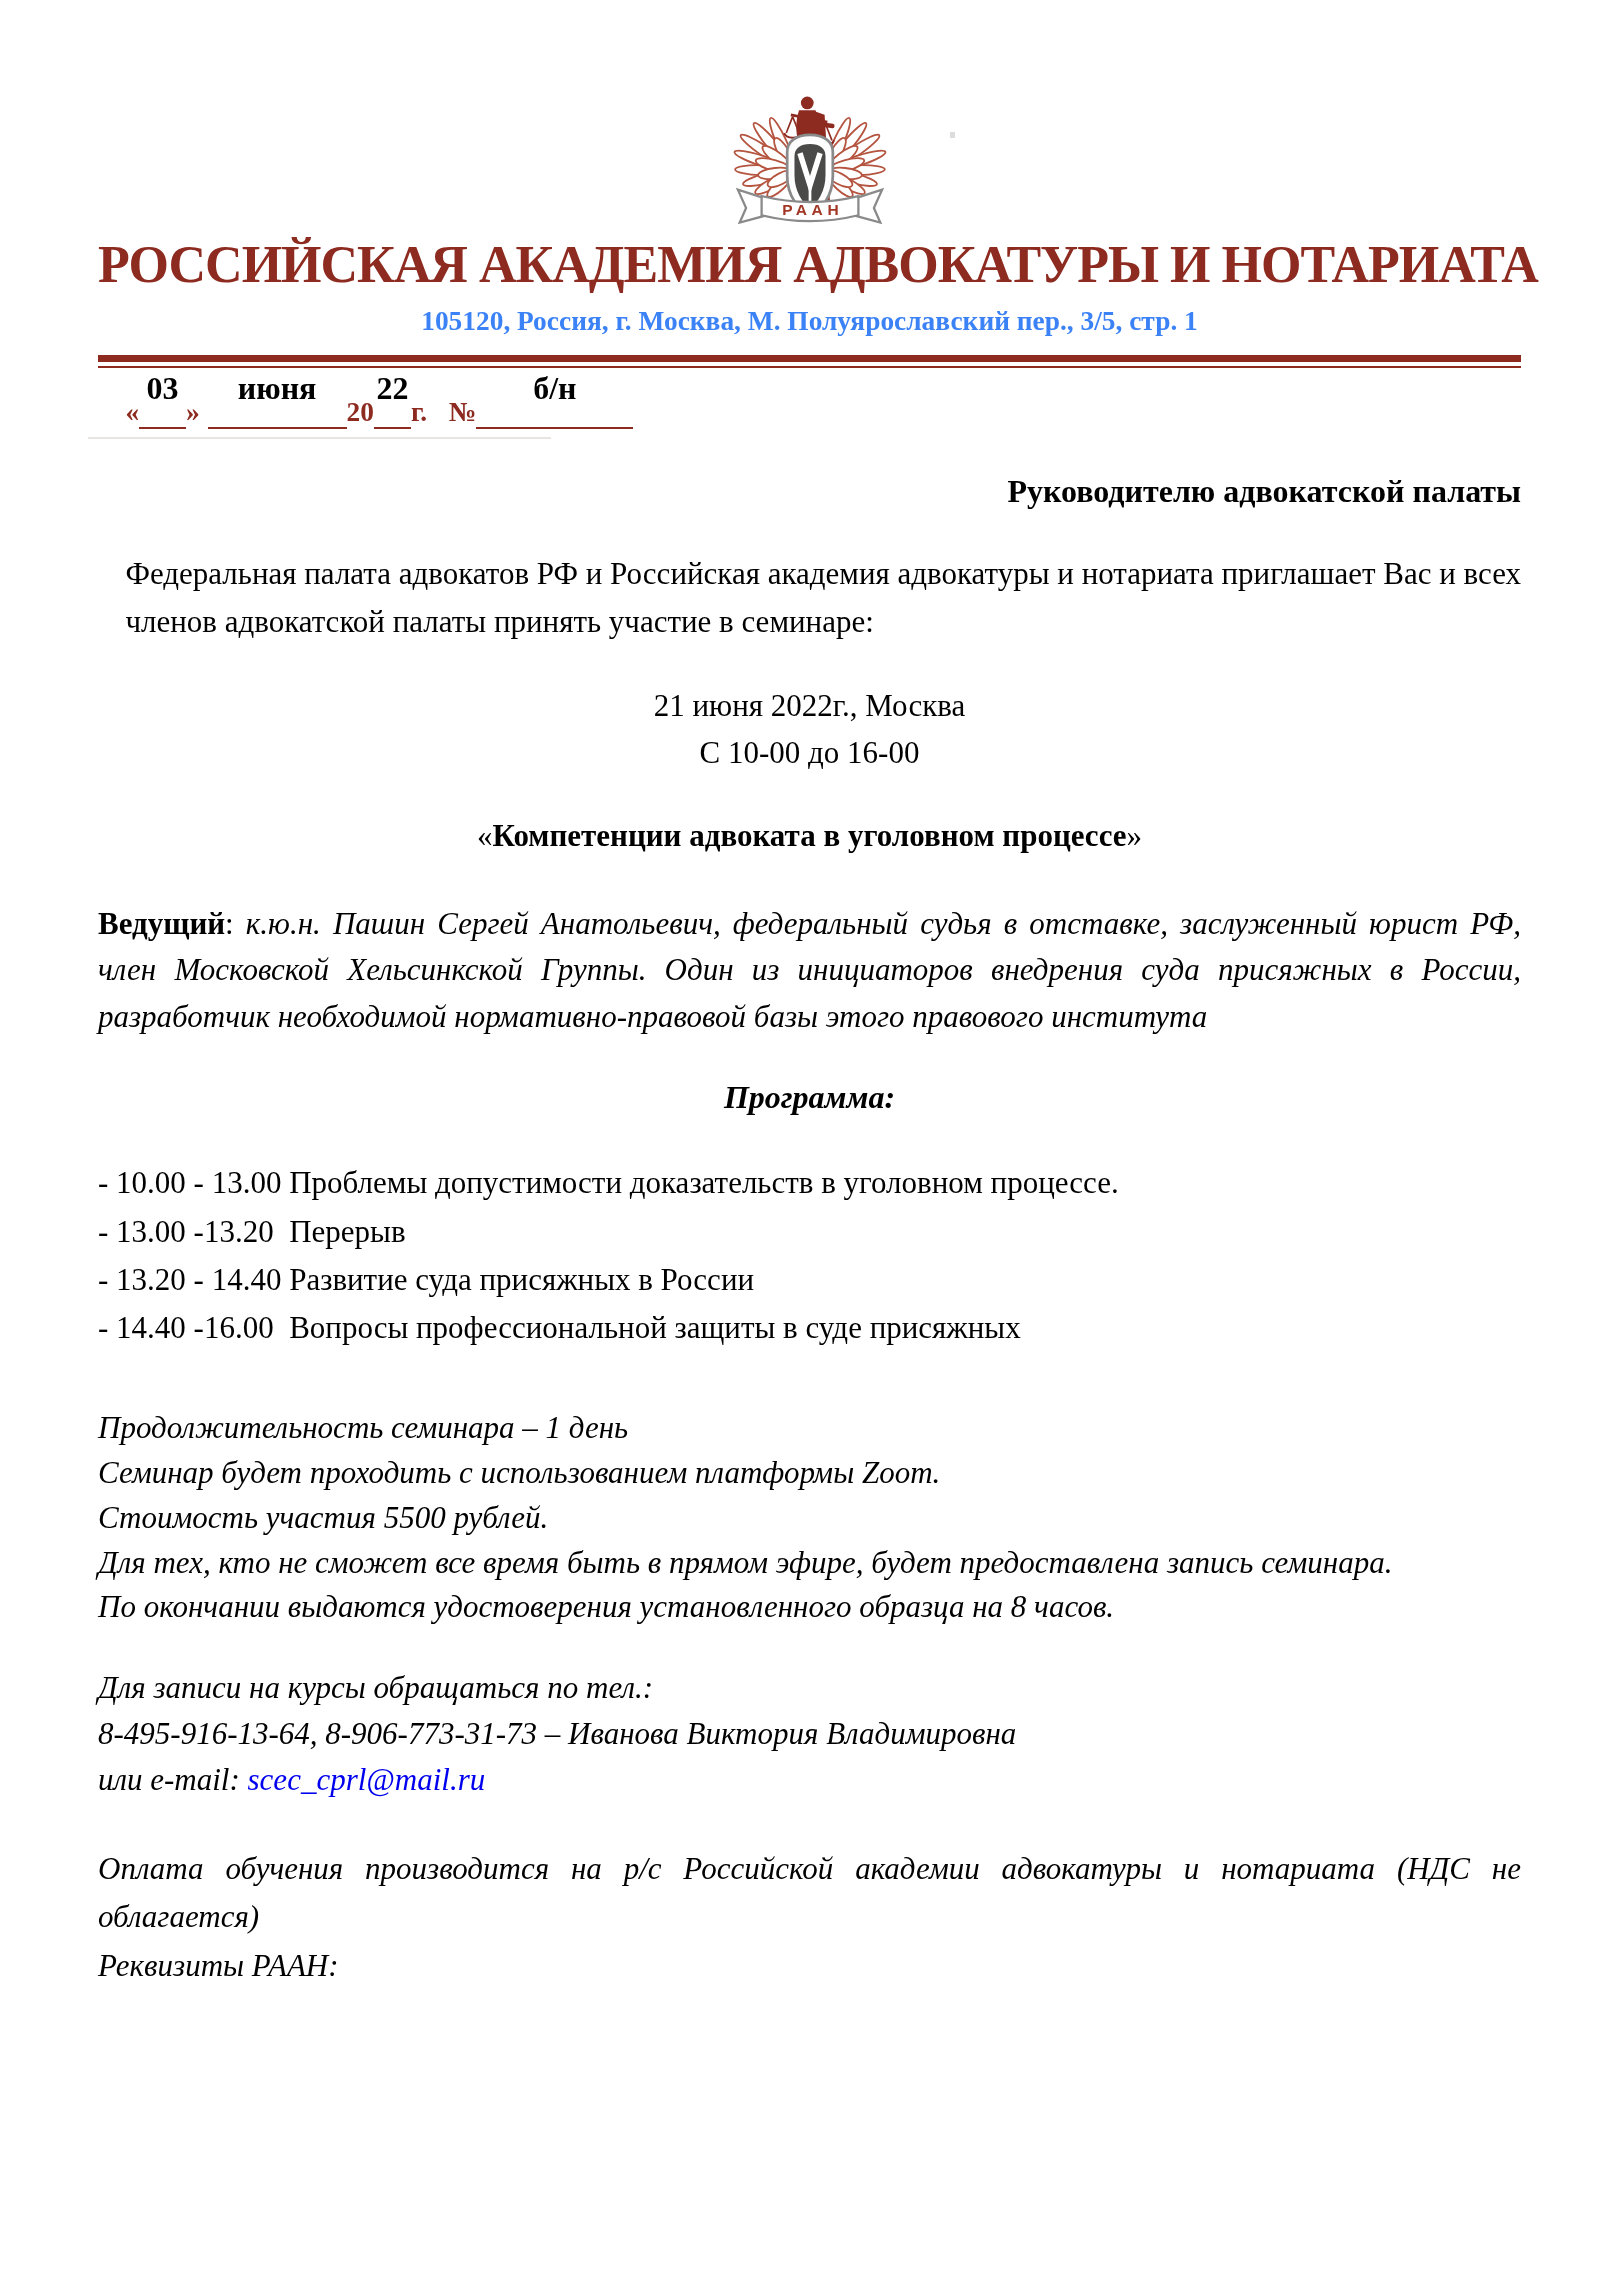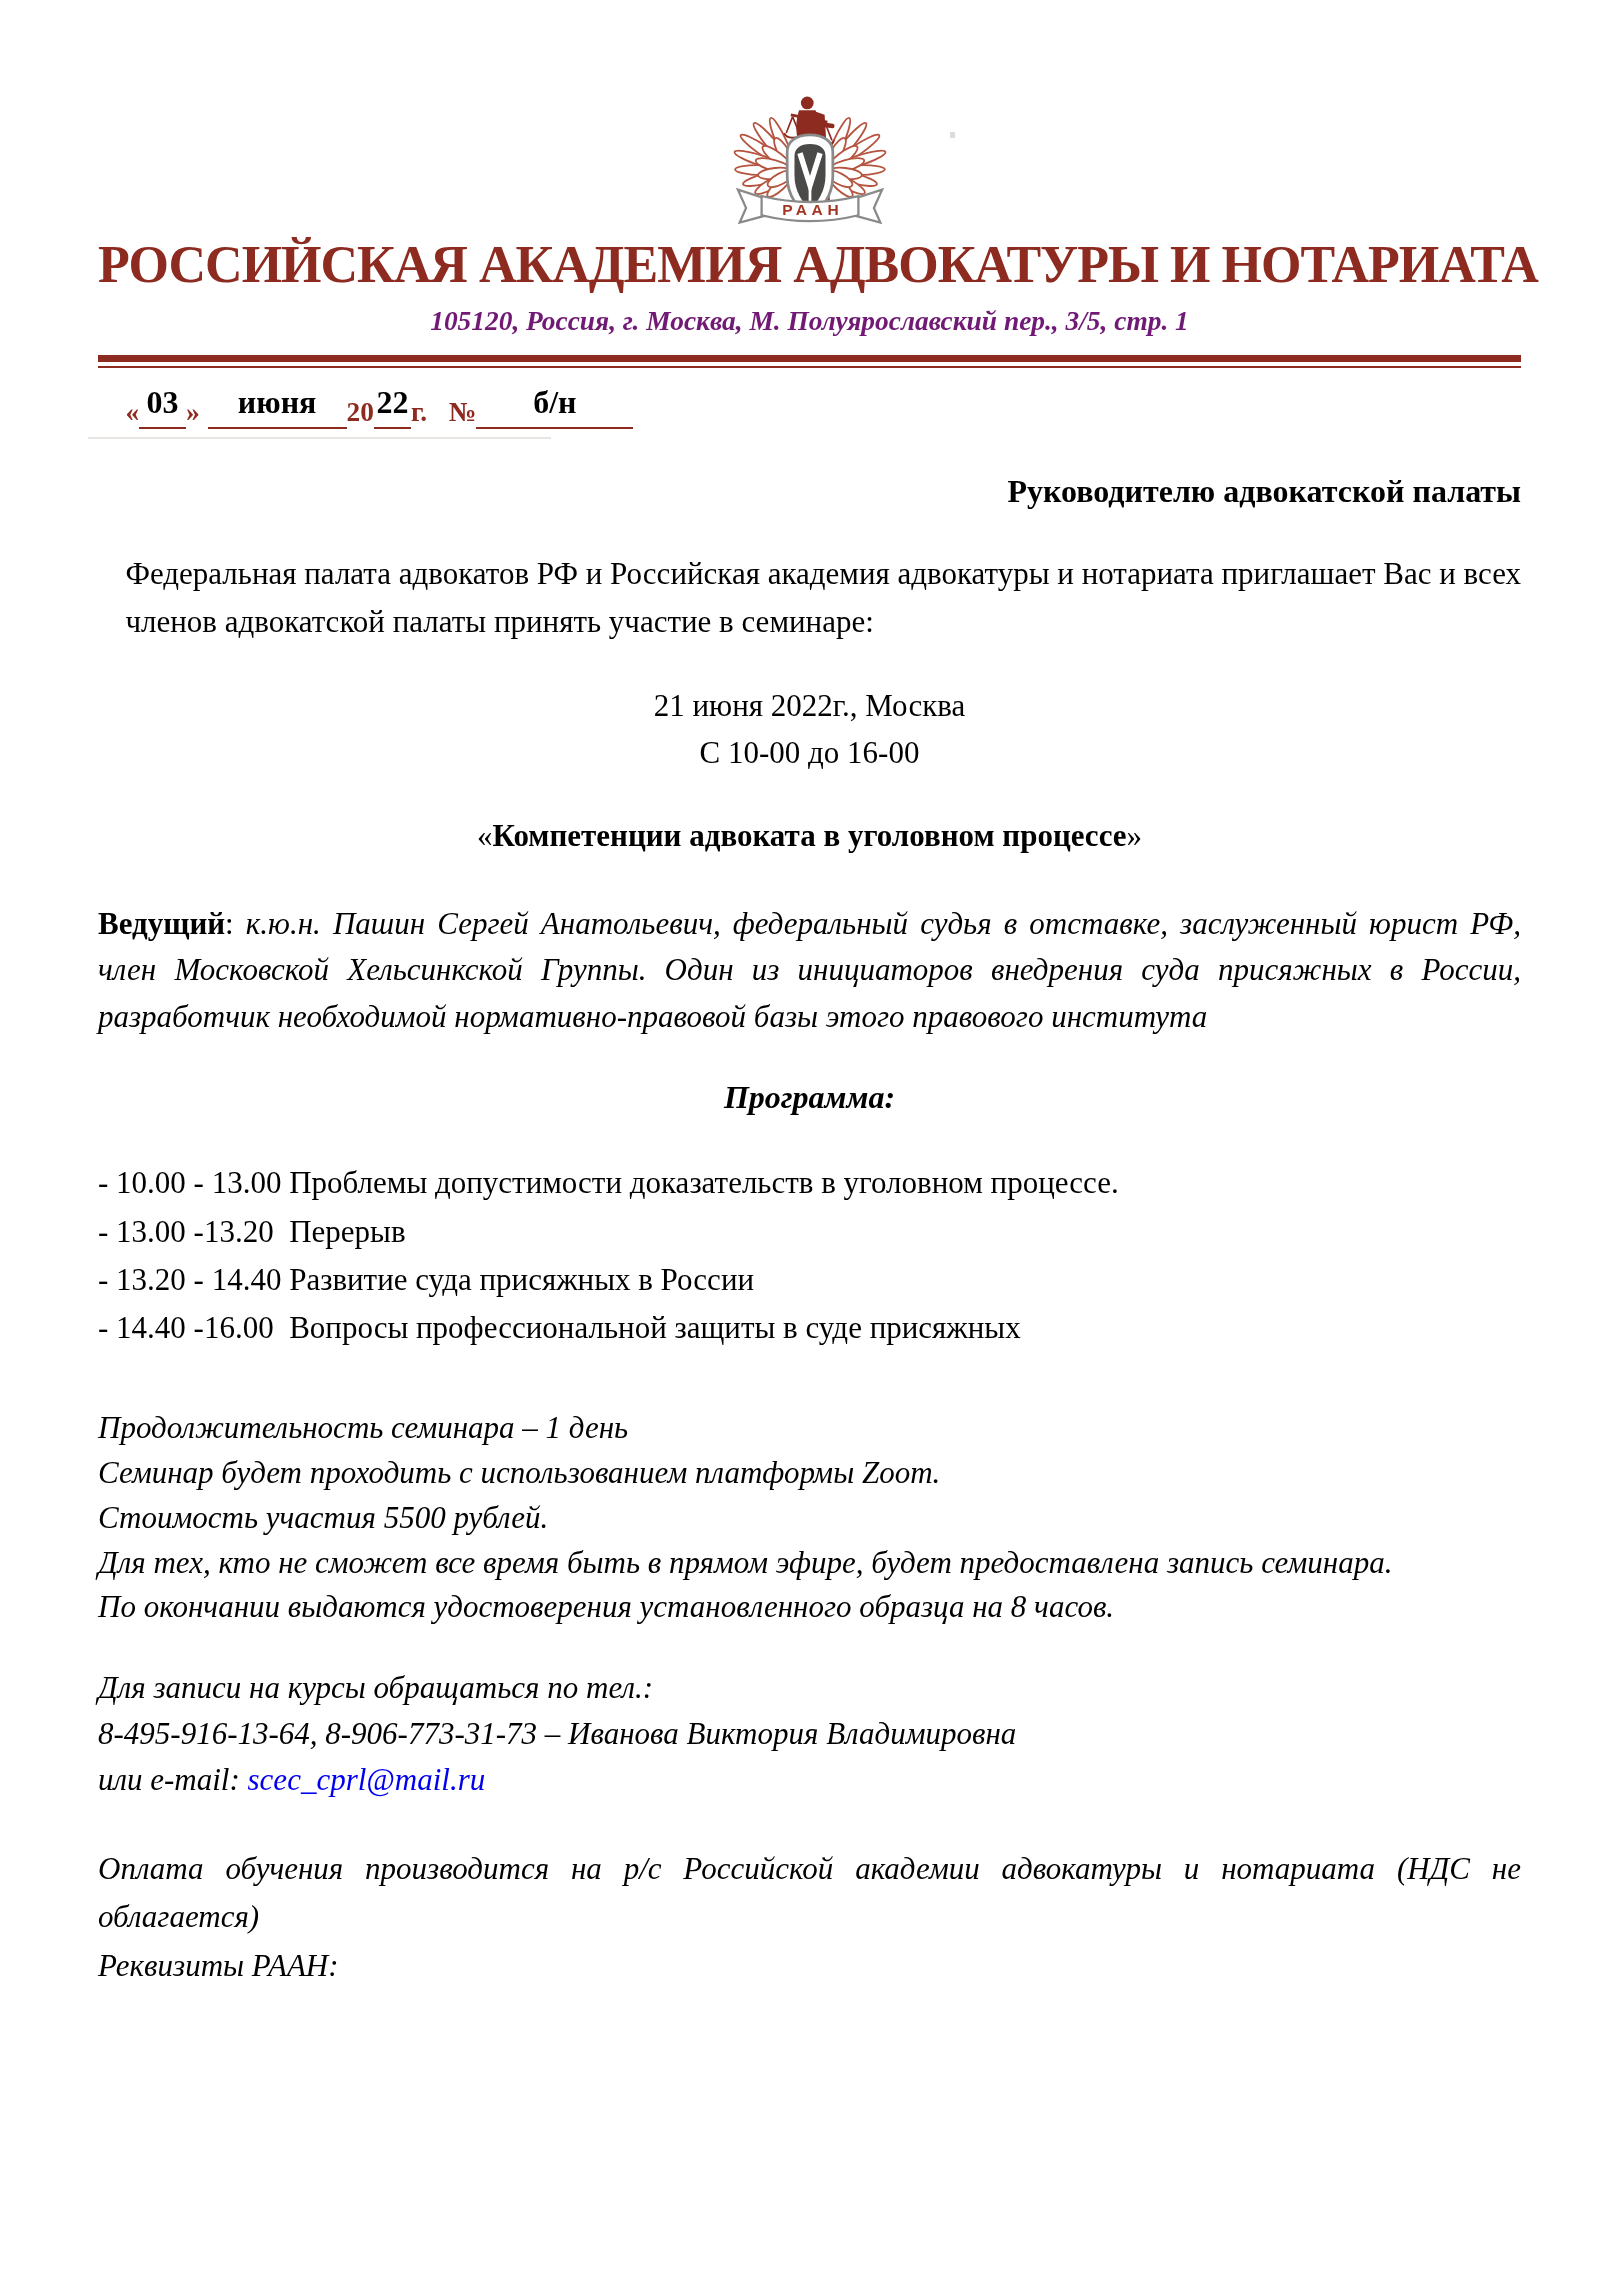--- a/index.html
+++ b/index.html
@@ -16,37 +16,37 @@
   
   .letterhead { text-align:center; }
   .logo { display:block; margin:0 auto; }
   .org-name {
     margin-top:7.8px;
     color:#8e2b20; font-weight:bold;
     font-size:52px; line-height:1.05;
     letter-spacing:-1px; white-space:nowrap;
   }
   .org-address, .org-contacts {
-    color:#701a75; font-weight:bold; font-size:27.4px; line-height:1.28;font-style:italic;
+    color:#3b82f6; font-weight:bold; font-size:27.4px; line-height:1.28;
   }
   .org-address { margin-top:11.8px; }
   .org-contacts { margin-top:2px; }
   .rule { margin-top:15.7px; }
   .rule-thick { height:6.9px; background:#8e2b20; }
   .rule-thin  { height:2px; background:#8e2b20; margin-top:3.9px; }
   
   .dateline {
     margin-top:11.8px; margin-left:27.4px;
     display:flex; align-items:flex-end;
     color:#8e2b20; font-weight:bold; font-size:27.4px; line-height:1;
   }
   .dl-red { padding-bottom:2px; }
   .dl-blank {
     display:inline-flex; justify-content:center; align-items:flex-end;
-    border-bottom:2.9px solid #8e2b20; padding-bottom:9px; height:49px;
+    border-bottom:2.9px solid #8e2b20; padding-bottom:23px; height:49px;
   }
   .dl-value { color:#000; font-weight:bold; font-size:32px; line-height:1; }
   .w-day { width:47px; }  .w-month { width:139px; }
   .w-year { width:37px; } .w-num { width:157px; }
   .gap-sm { width:7.8px; } .gap-md { width:21.6px; }
   .faint-line { margin-top:8.8px; margin-left:-9.8px; width:463px; height:2px; background:#e7e4e2; }
   .speck { position:absolute; left:950px; top:132px; width:4.9px; height:5.9px; background:#dcdcdc; }
   
   .recipient { margin-top:33px; text-align:right; font-weight:bold; font-size:32px; line-height:1.2; }
   .intro { margin-top:39px; padding-left:27.4px; font-size:31px; line-height:1.56; text-align:justify; }

